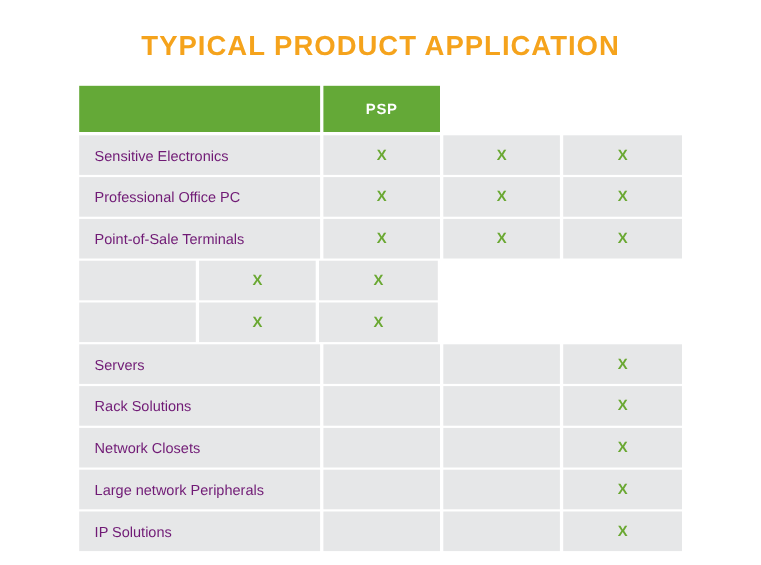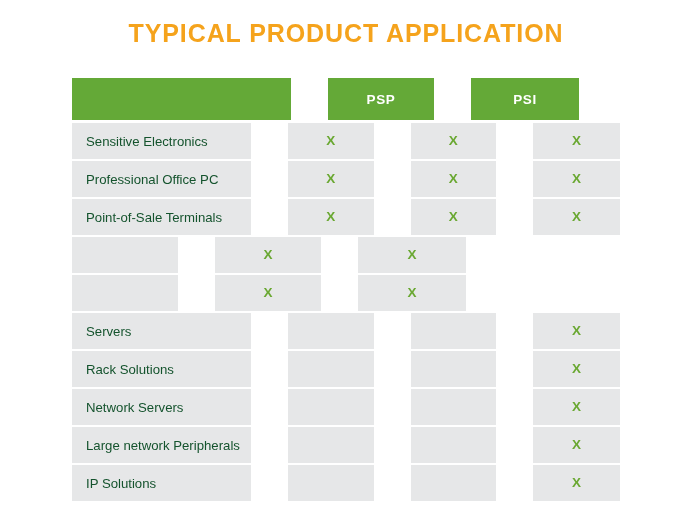--- a/index.html
+++ b/index.html
@@ -15,40 +15,39 @@
   }
   .page {
     position: relative;
     width: 692px;
     height: 514px;
     background: #ffffff;
   }
   .title {
     position: absolute;
     left: 0;
-    top: 19px;
+    top: 28px;
     width: 692px;
     text-align: center;
     font-size: 25px;
     font-weight: bold;
     letter-spacing: 0.9px;
     color: #f5a31c;
     white-space: nowrap;
   }
   .table-wrap {
     position: absolute;
     left: 72px;
     top: 78px;
     width: 548px;
   }
   .row {
     display: flex;
     width: 548px;
     margin-bottom: 2px;
-    gap: 34px;
   }
   .header-row {
     margin-bottom: 3px;
   }
   .cell {
     box-sizing: border-box;
     height: 36px;
     display: flex;
     align-items: center;
   }
@@ -72,21 +71,21 @@
     justify-content: center;
   }
   .c-mark.last {
     width: 108px;
     margin-right: 0;
   }
   .body-row .cell {
     background: #e6e7e8;
   }
   .body-row .c-label {
-    color: #14532d;
+    color: #701a75;
     font-size: 13.2px;
     justify-content: flex-start;
   }
   .mark {
     color: #6aa832;
     font-size: 13.5px;
     font-weight: bold;
     line-height: 1;
   }
   .mark.empty {
@@ -98,21 +97,20 @@
 
 <div class="page">
 
   <div class="title">TYPICAL PRODUCT APPLICATION</div>
 
   <div class="table-wrap">
 
     <div class="row header-row">
       <div class="cell c-label"></div>
       <div class="cell c-mark">PSP</div>
-      <div class="cell c-mark last">PSI</div>
     </div>
 
     <div id="rows-container">
         <div class="row body-row">
           <div class="cell c-label">Sensitive Electronics</div>
           <div class="cell c-mark">
             <span class="mark">X</span>
           </div>
           <div class="cell c-mark">
             <span class="mark">X</span>
@@ -185,21 +183,21 @@
             <span class="mark empty"></span>
           </div>
           <div class="cell c-mark">
             <span class="mark empty"></span>
           </div>
           <div class="cell c-mark last">
             <span class="mark">X</span>
           </div>
         </div>
         <div class="row body-row">
-          <div class="cell c-label">Network Servers</div>
+          <div class="cell c-label">Network Closets</div>
           <div class="cell c-mark">
             <span class="mark empty"></span>
           </div>
           <div class="cell c-mark">
             <span class="mark empty"></span>
           </div>
           <div class="cell c-mark last">
             <span class="mark">X</span>
           </div>
         </div>

